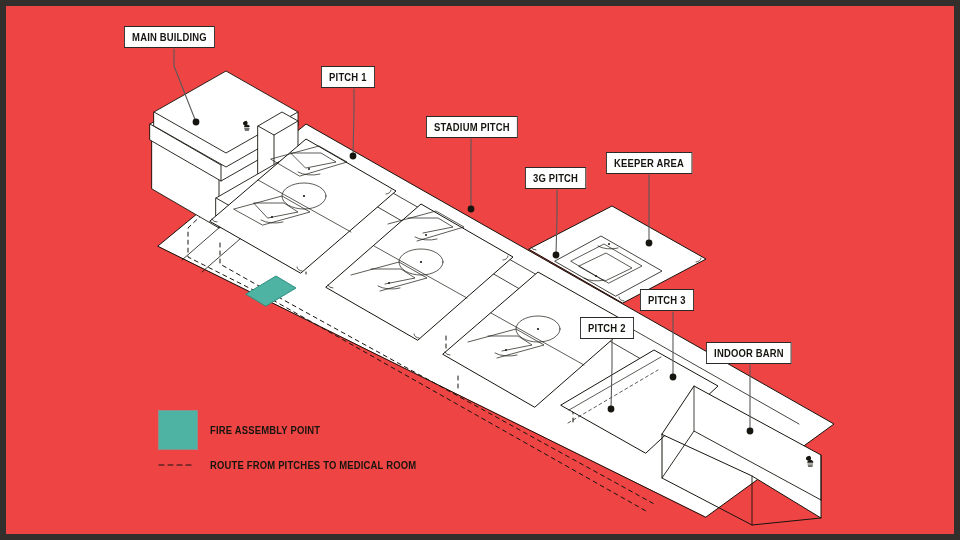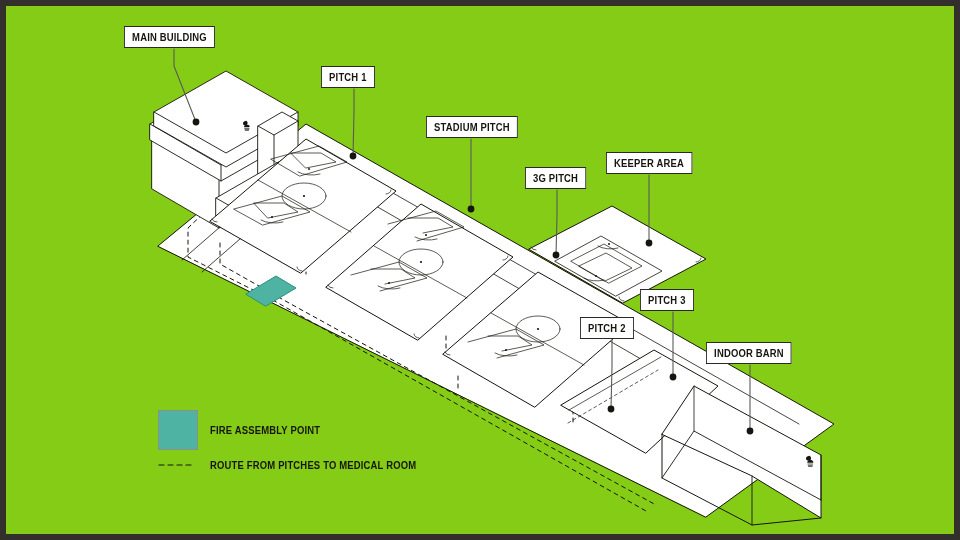--- a/index.html
+++ b/index.html
@@ -10,21 +10,21 @@
     height: 540px;
     overflow: hidden;
     font-family: "Liberation Sans", sans-serif;
   }
   #root {
     position: relative;
     width: 960px;
     height: 540px;
     box-sizing: border-box;
     border: 6px solid #332f2c;
-    background: #84cc16;
+    background: #ef4444;
   }
   #canvas {
     position: absolute;
     inset: 0;
     width: 948px;
     height: 528px;
   }
   .lbl {
     position: absolute;
     box-sizing: border-box;

